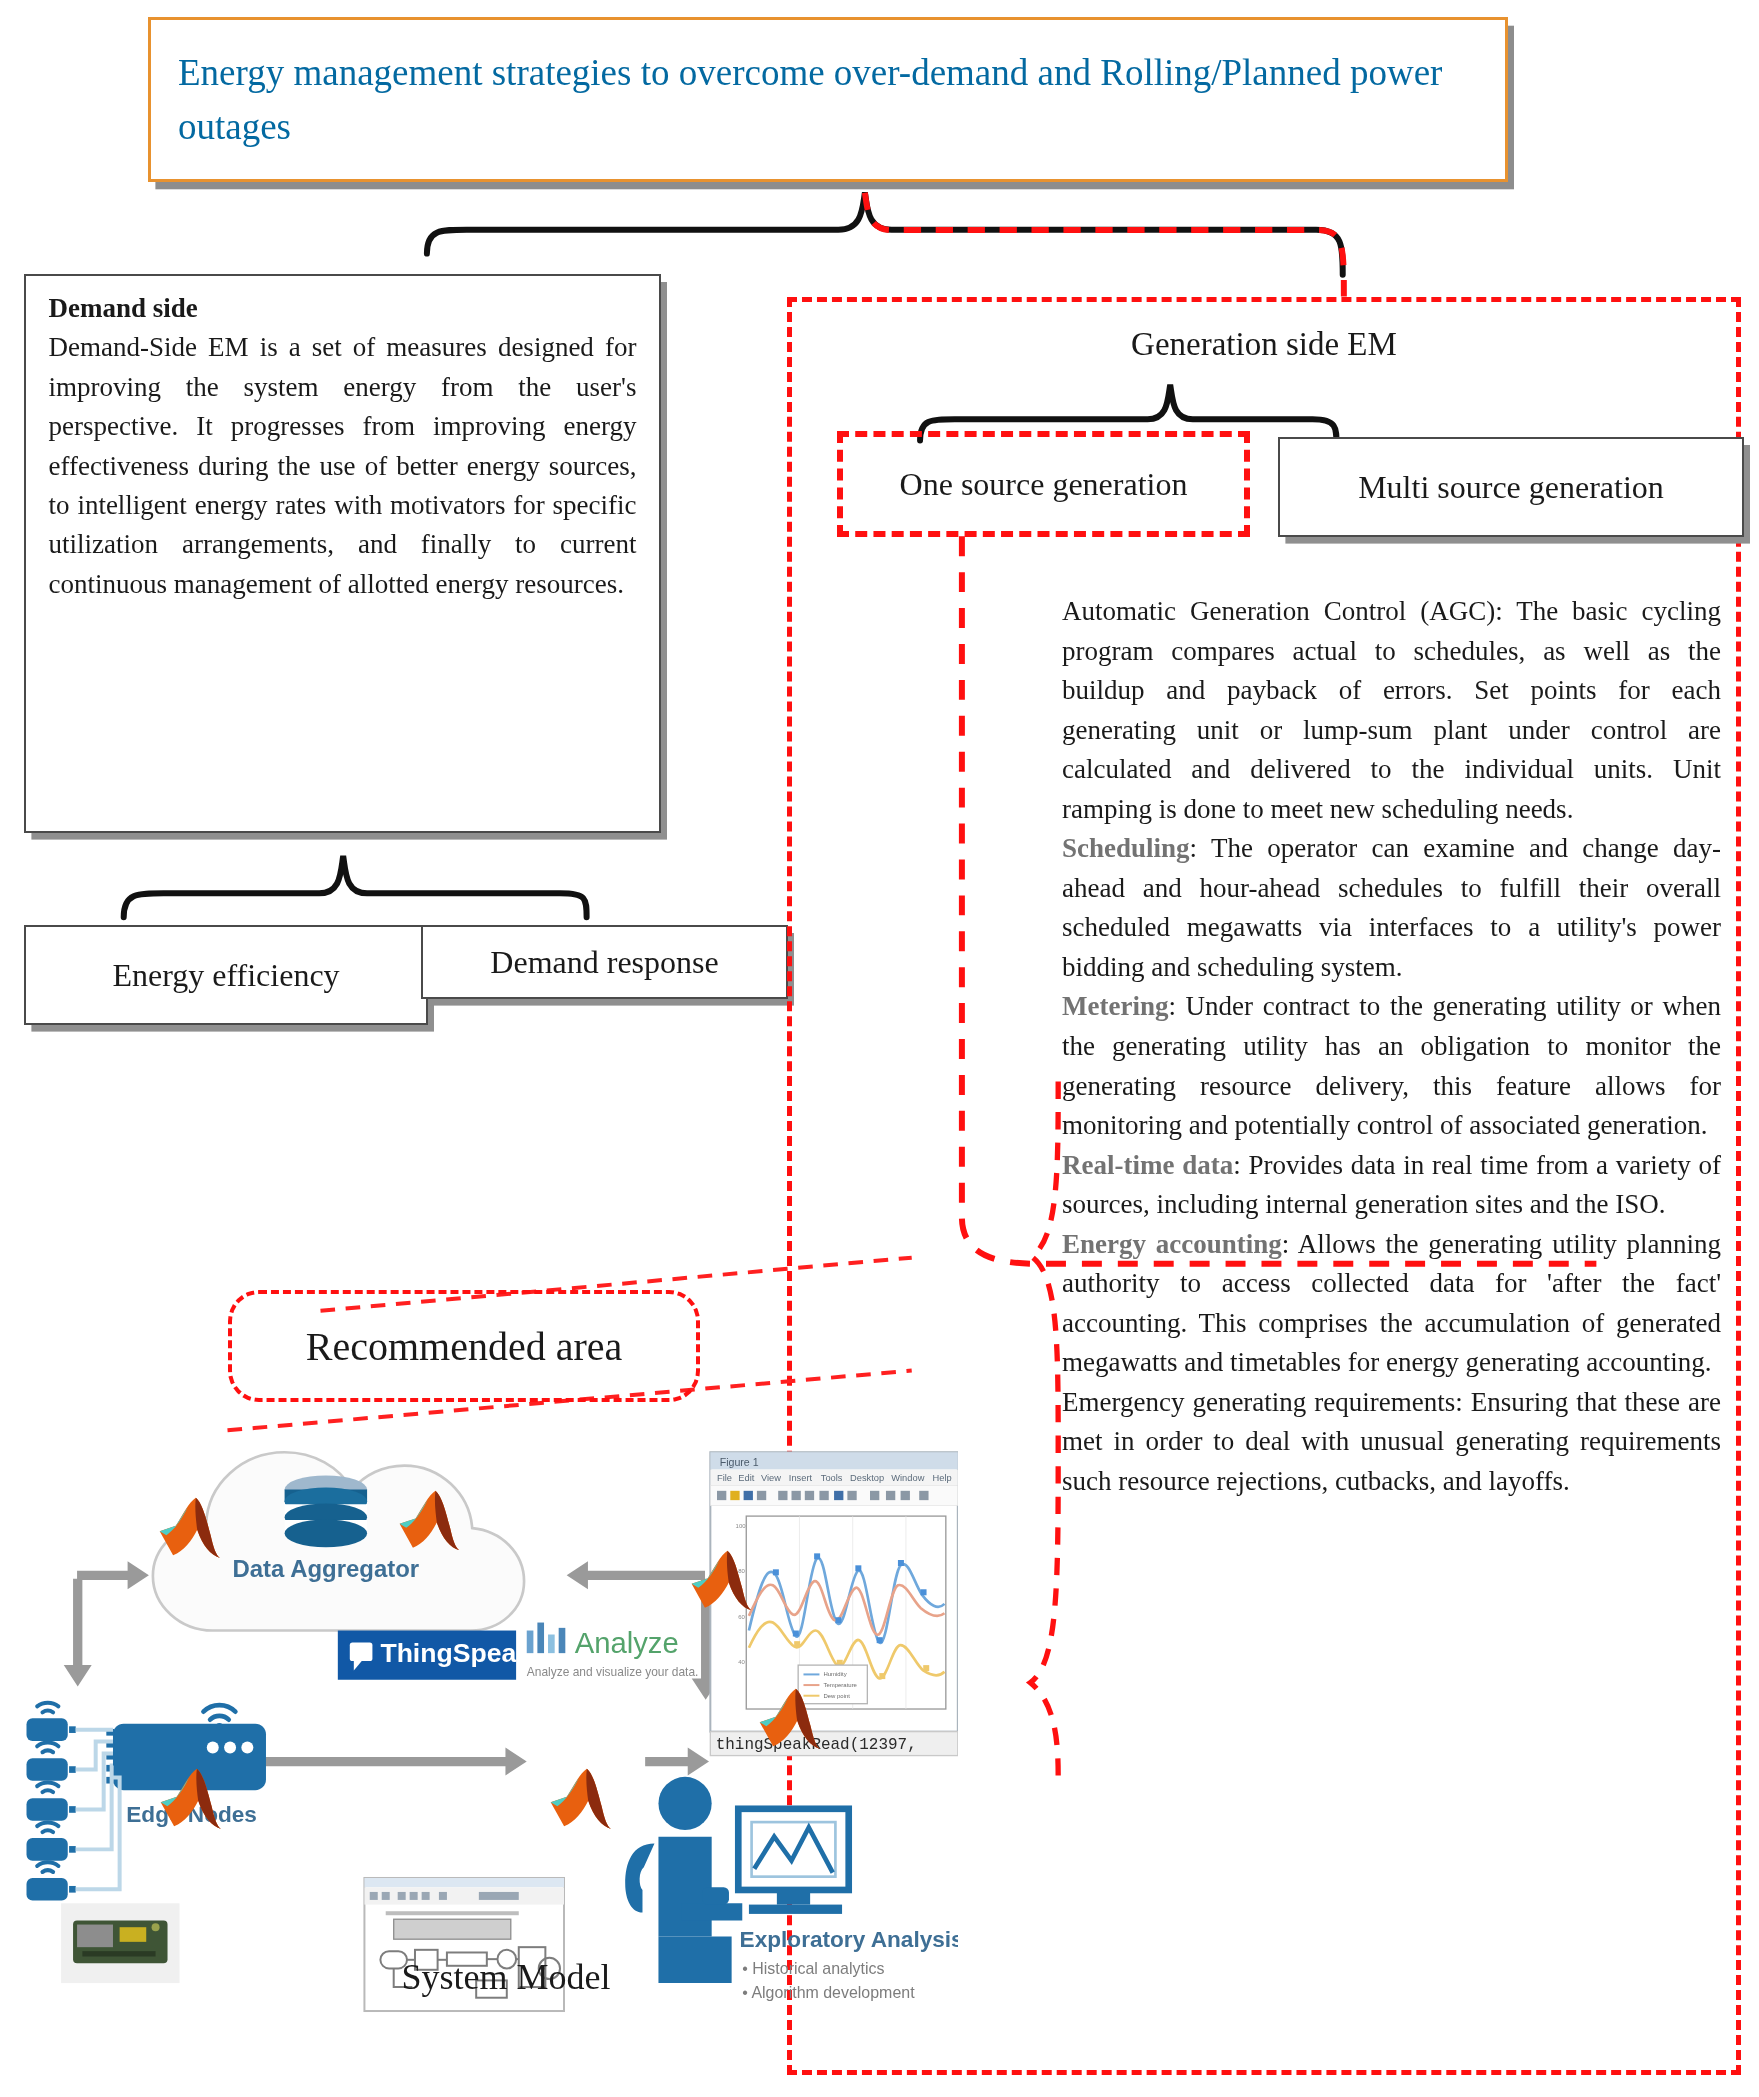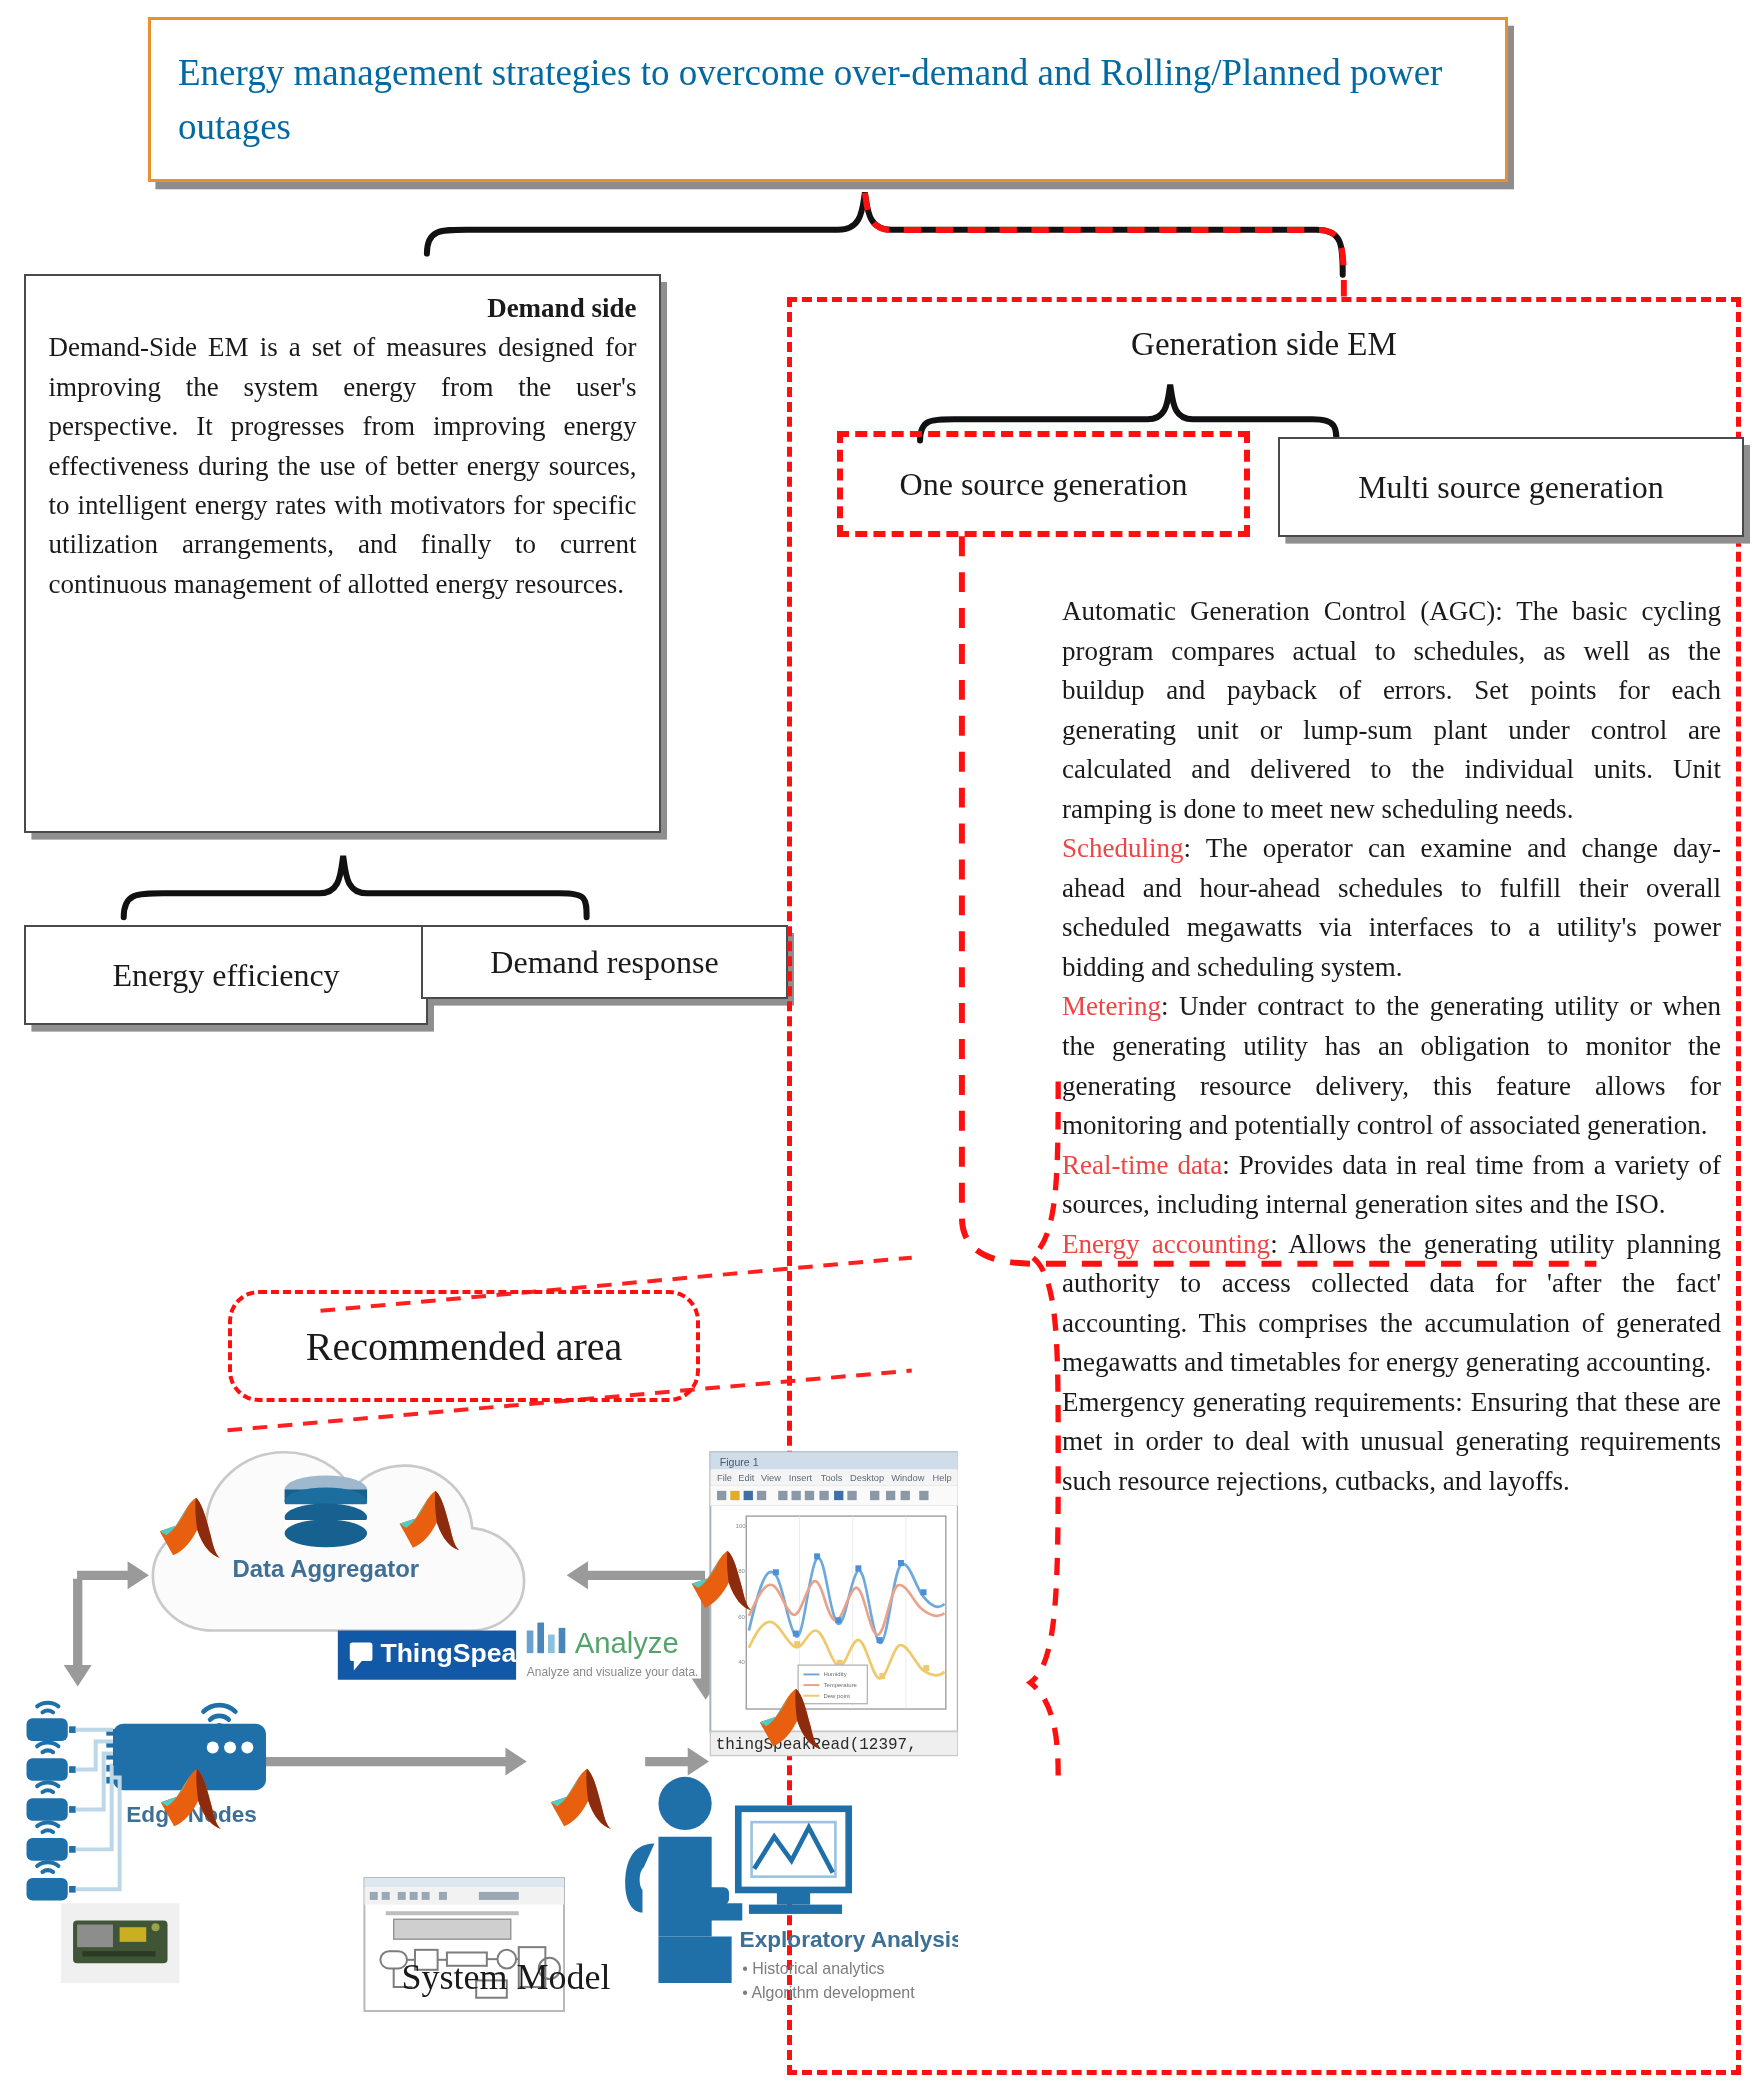--- a/index.html
+++ b/index.html
@@ -29,21 +29,21 @@
     box-shadow:6.7px 7.3px 0 -0.7px #8f8f8f;
     box-sizing:border-box;
   }
 
   
   #demand-box{
     left:24px; top:274px; width:637px; height:559px;
     padding:17.3px 22.6px 13.3px 22.6px;
   }
   #demand-title{
-    font-size:27px;font-weight:bold;text-align:right;margin-bottom:4px;
+    font-size:27px;font-weight:bold;text-align:left;margin-bottom:4px;
   }
   #demand-text{
     font-size:27px;line-height:1.46;text-align:justify;
     text-align-last:left;hyphens:none;
   }
 
   
   #energy-efficiency-box{left:24px; top:925px; width:404px; height:100px;}
   #demand-response-box  {left:421px; top:925px; width:367px; height:74px;align-items:center;}
   #multi-source-box     {left:1278px;top:437px;  width:466px; height:100px;}
@@ -78,21 +78,21 @@
     font-size:33px;
   }
 
   
   #gen-text{
     left:1062px; top:592px; width:659px;
     font-size:27px;line-height:1.465;
     text-align:justify; text-align-last:left;
   }
   #gen-text p{margin:0 0 0 0;}
-  .rk{color:#ef4444;font-weight:normal;}
+  .rk{color:#737373;font-weight:bold;}
 
   
   #system-model-wrap{left:13.3px; top:1411px; width:945px; height:612px;}
   #system-model-label{
     left:353px; top:1956px; width:306px; text-align:center;
     font-size:36px;
   }
 
   .smtxt{font-family:"Liberation Sans","DejaVu Sans",sans-serif;fill:#3e6f95;}
 </style>

